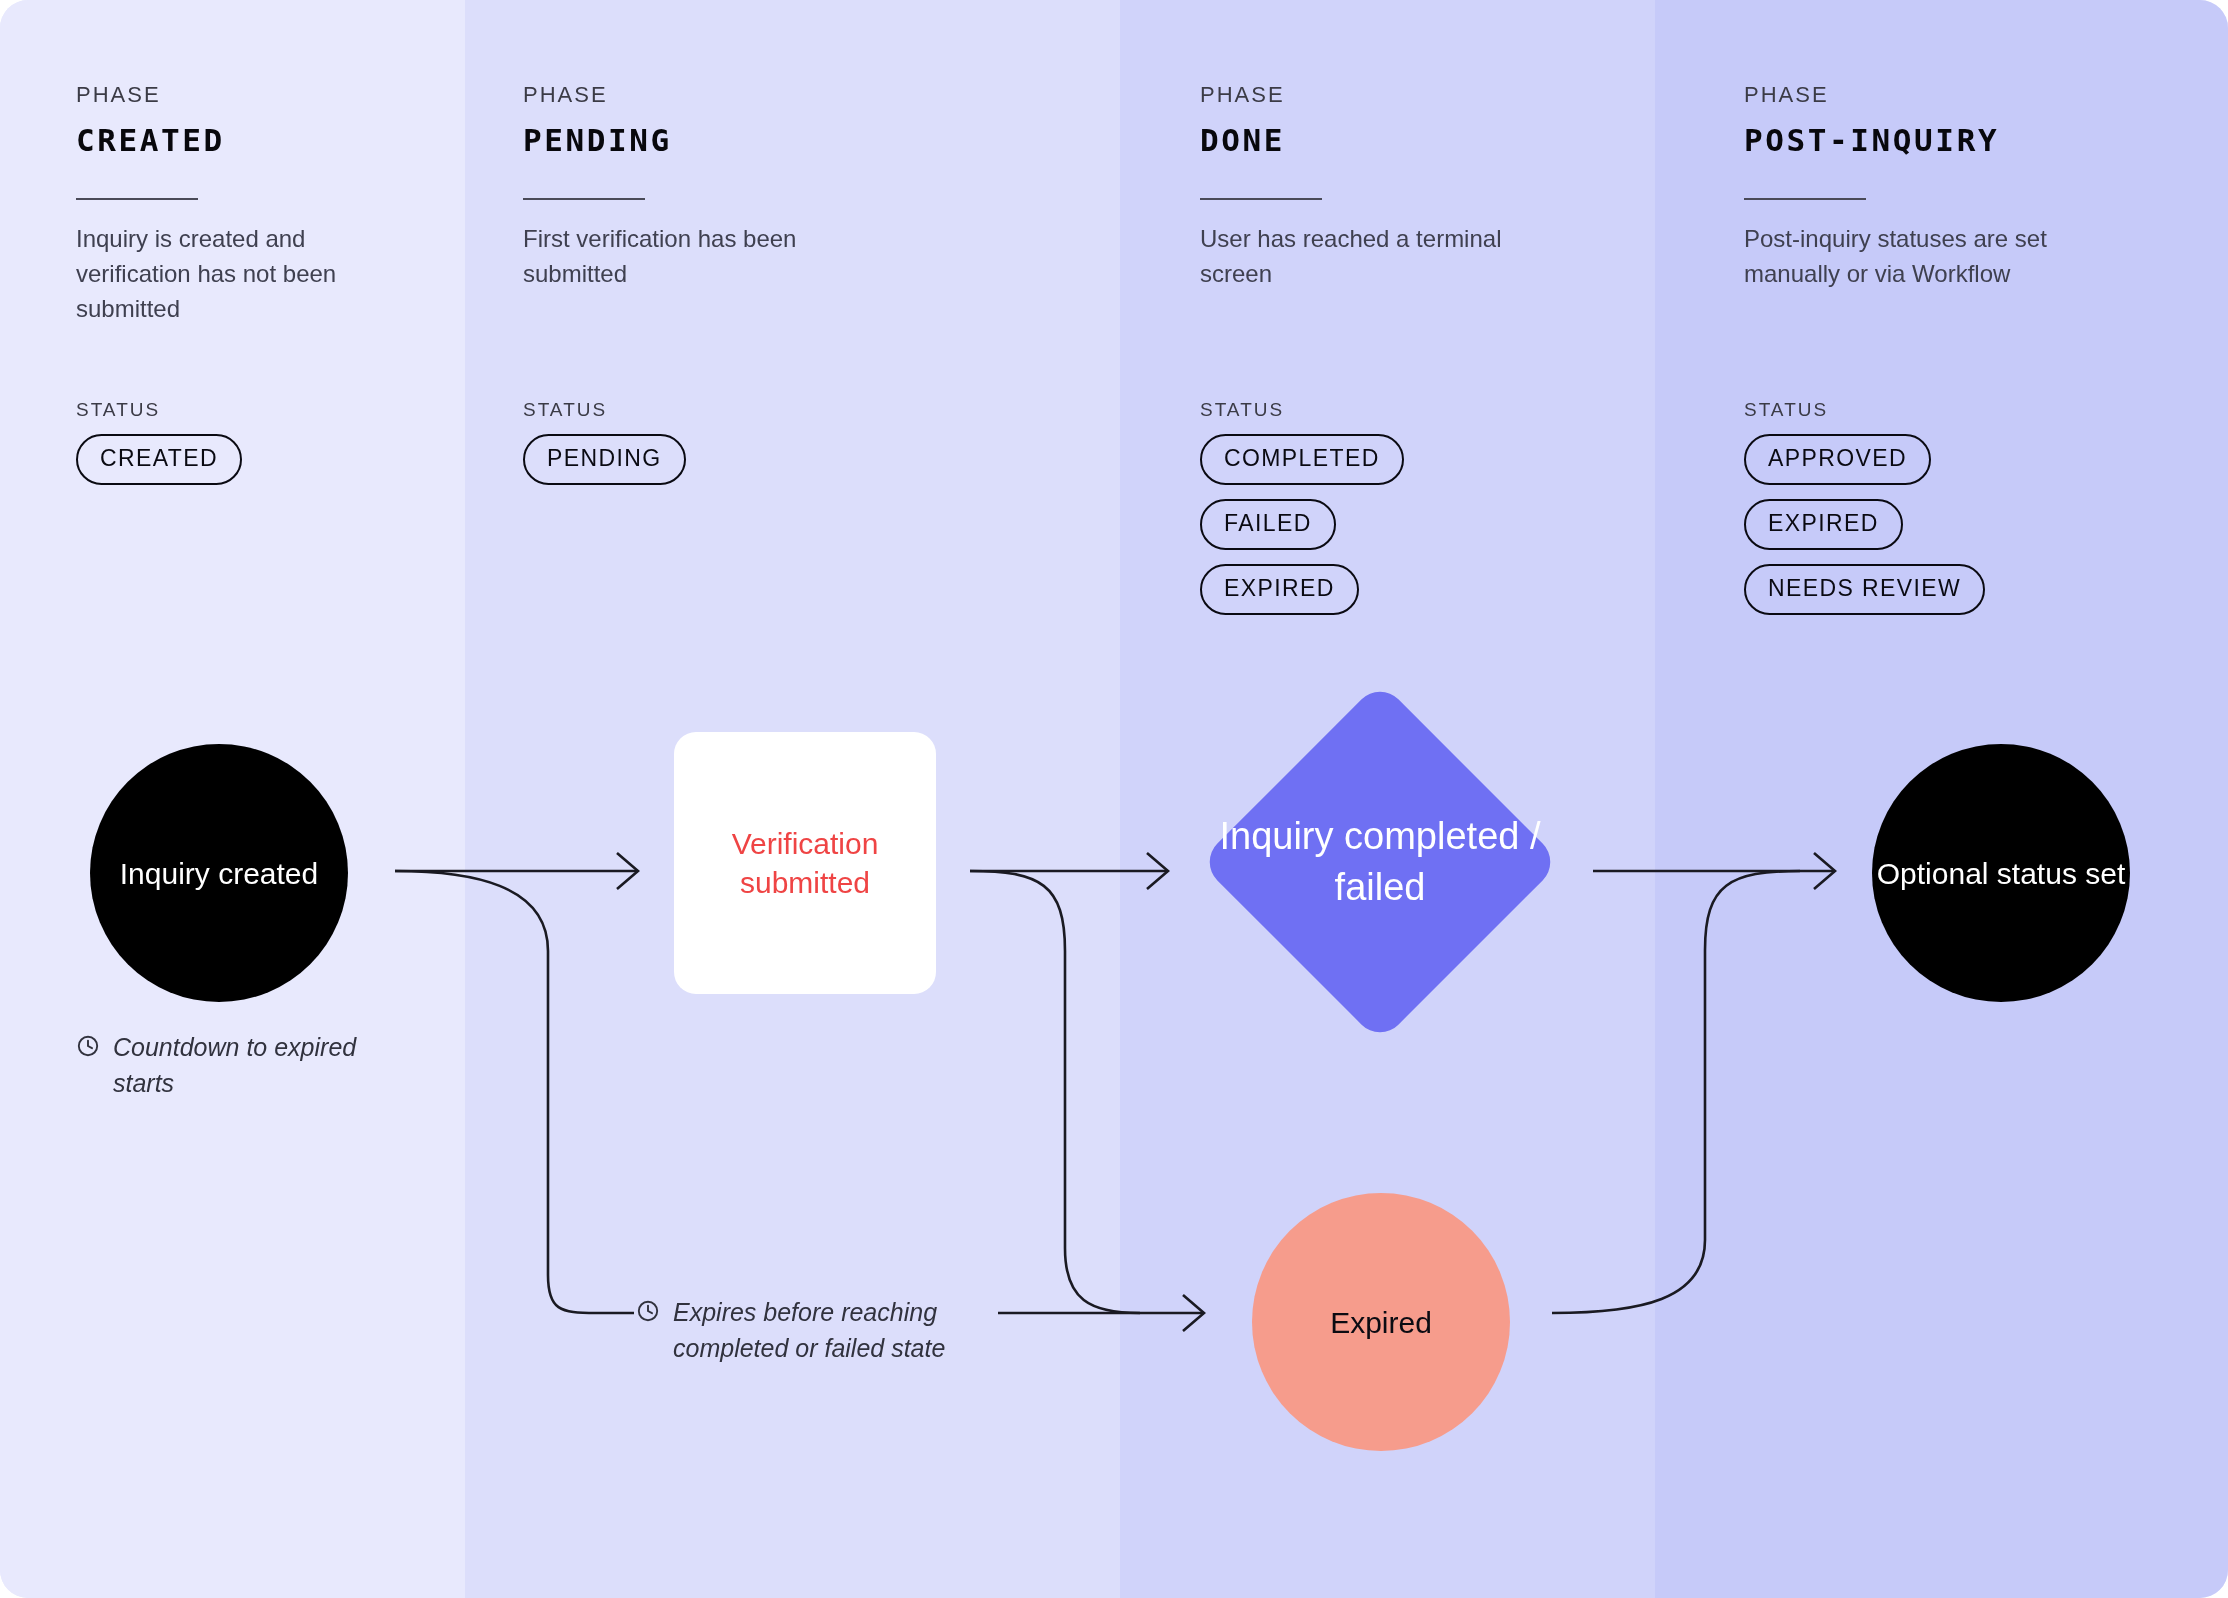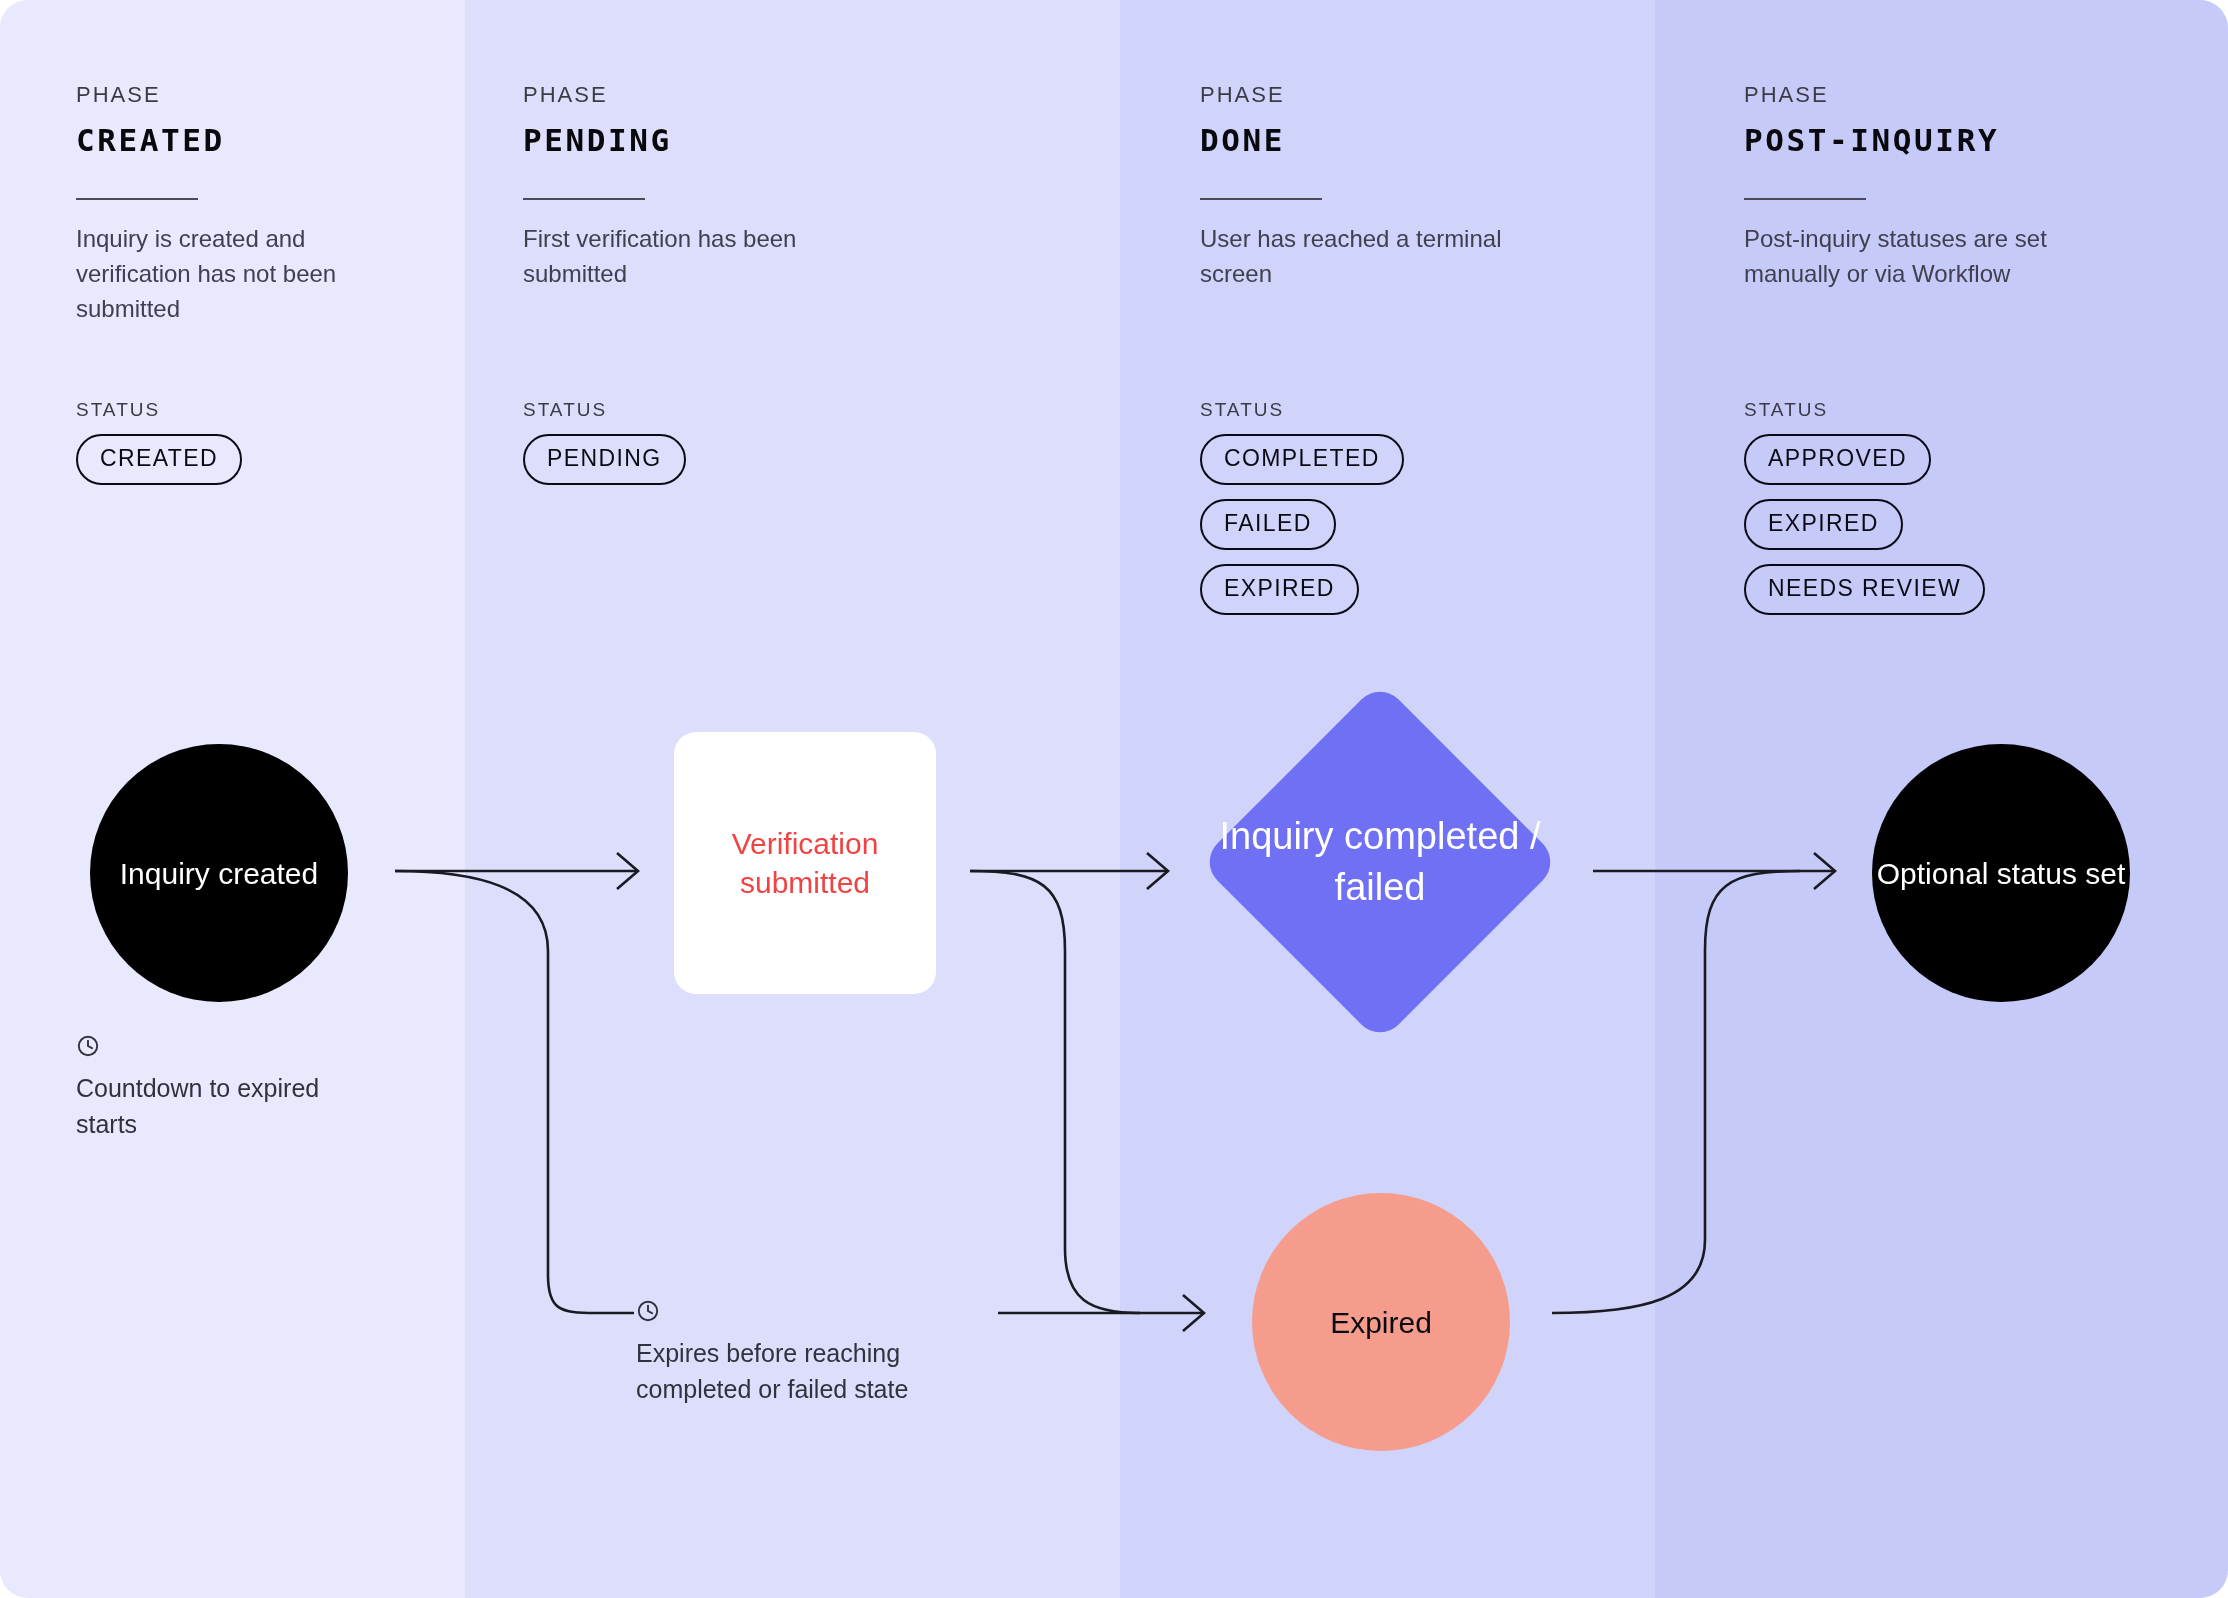--- a/index.html
+++ b/index.html
@@ -65,21 +65,21 @@
                       align-items:center;justify-content:center;
                       text-align:center;color:#ffffff;font-size:38px;
                       line-height:1.34;}
 
   #node-expired{left:1252px;top:1193px;width:258px;height:258px;
                 border-radius:50%;background:#f69c8c;color:#0b0b12;
                 font-size:30px;}
 
   
   .annot{position:absolute;display:flex;align-items:flex-start;gap:13px;
-         font-size:25px;line-height:1.42;color:#31323e;flex-direction:column;}
+         font-style:italic;font-size:25px;line-height:1.42;color:#31323e;}
   #annot-countdown{left:76px;top:1030px;width:300px;}
   #annot-expires{left:636px;top:1295px;width:340px;}
   .clock-ico{flex:0 0 auto;margin-top:4px;}
 
   svg.wires{position:absolute;left:0;top:0;width:2228px;height:1598px;
             pointer-events:none;}
   svg.wires path,svg.wires line{fill:none;stroke:#1a1a22;stroke-width:2.6;}
 </style>
 </head>
 <body>

